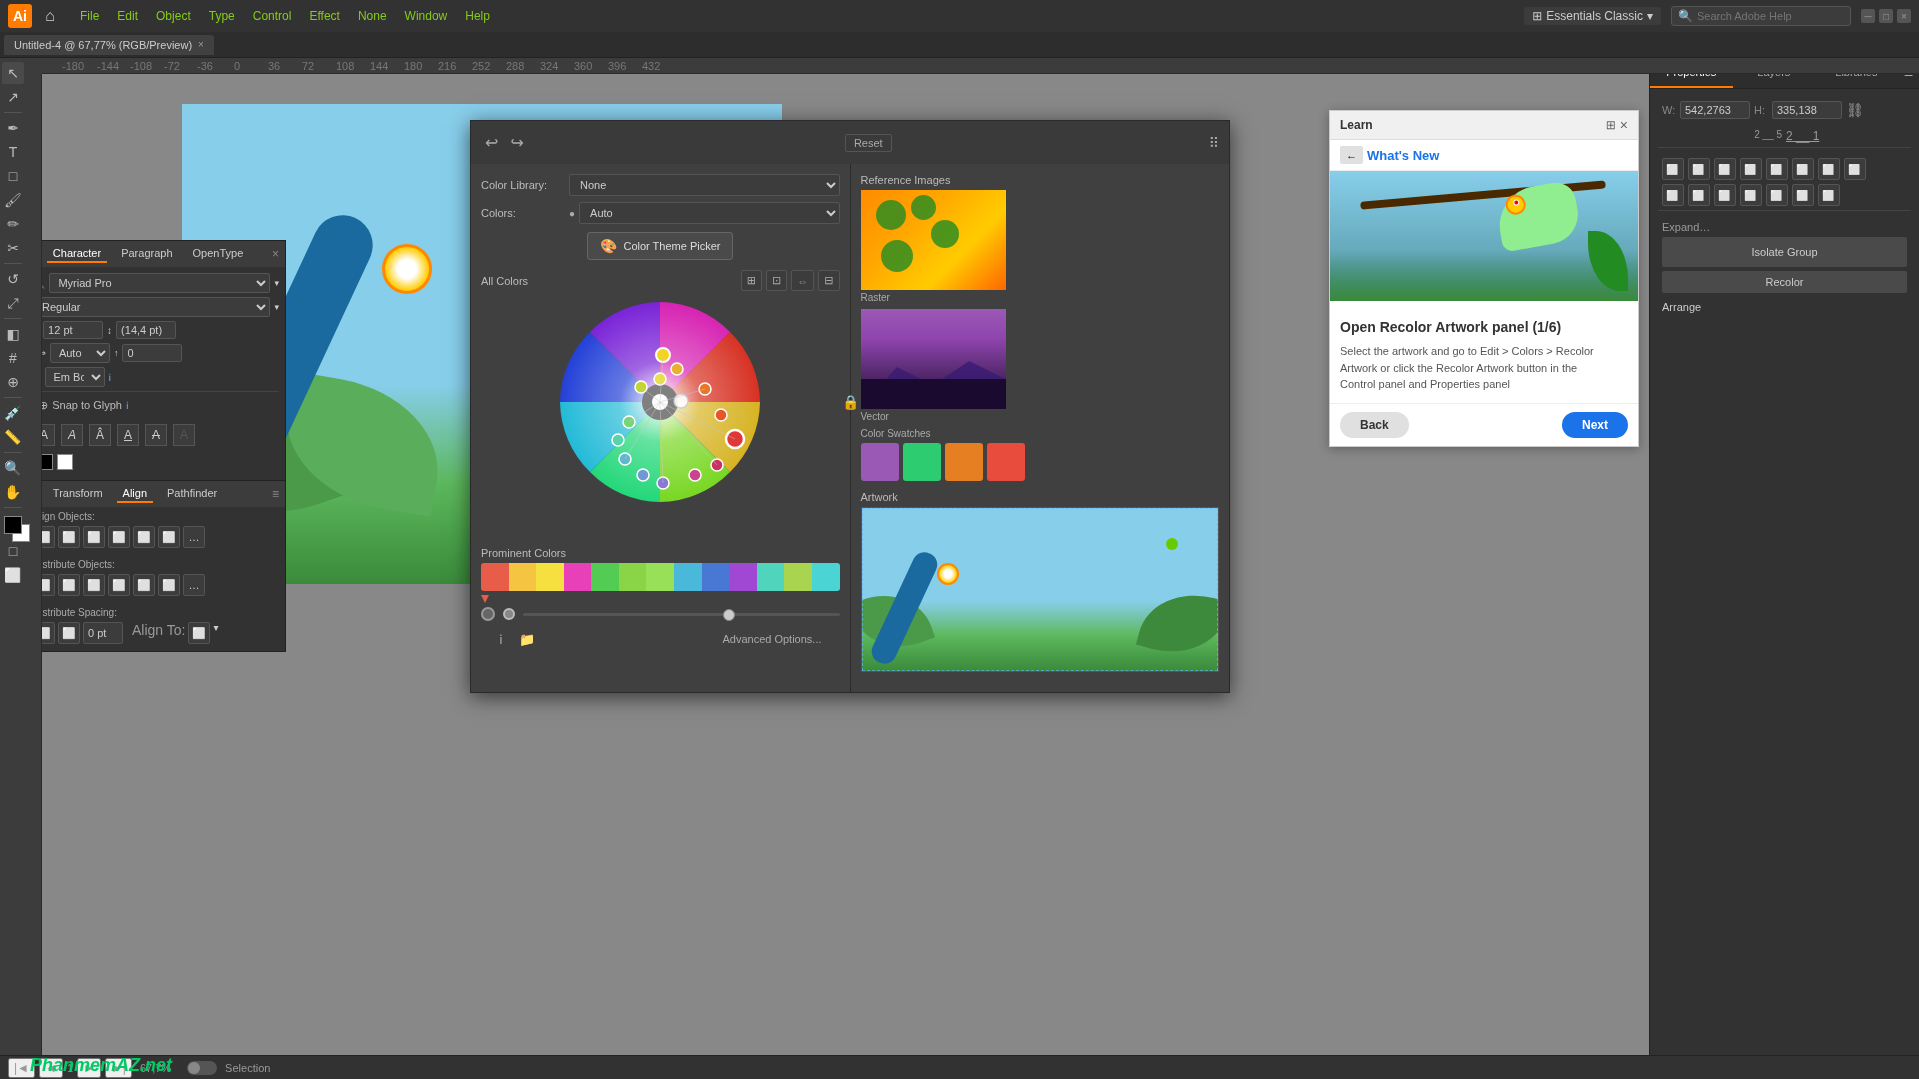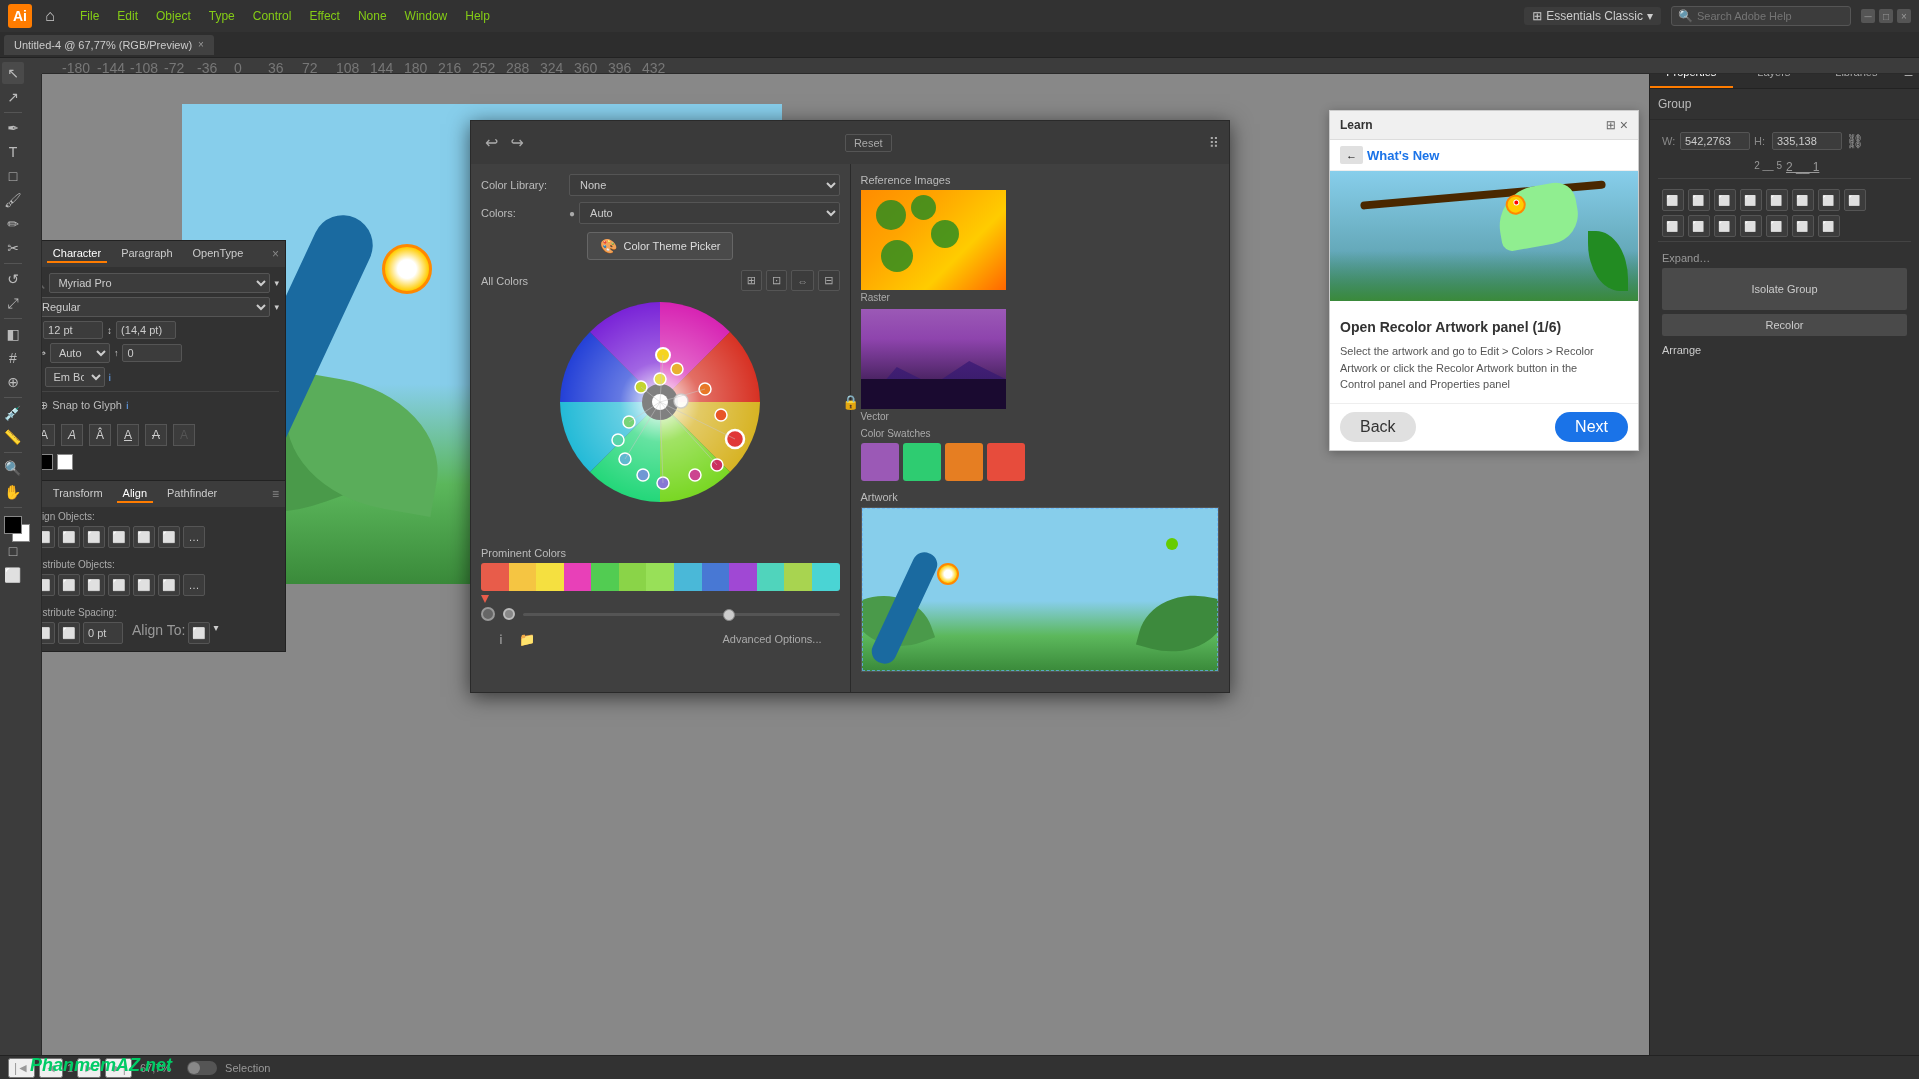--- a/index.html
+++ b/index.html
@@ -96,21 +96,21 @@
     .learn-title { font-size: 12px; color: #333; font-weight: bold; }
     .learn-close { cursor: pointer; color: #666; font-size: 14px; }
     .learn-nav { display: flex; align-items: center; gap: 4px; padding: 6px 10px; border-bottom: 1px solid #eee; }
     .learn-nav-btn { background: #e0e0e0; border: none; border-radius: 2px; padding: 3px 6px; cursor: pointer; font-size: 11px; }
     .learn-section-title { font-size: 13px; font-weight: bold; color: #1a73e8; }
     .learn-content { padding: 10px; }
     .learn-main-title { font-size: 14px; font-weight: bold; color: #333; margin-bottom: 8px; }
     .learn-text { font-size: 11px; color: #555; line-height: 1.5; }
     .learn-image { width: 100%; height: 130px; position: relative; overflow: hidden; margin-bottom: 8px; }
     .learn-actions { display: flex; justify-content: space-between; padding: 8px 10px; border-top: 1px solid #eee; }
-    .learn-btn { padding: 6px 20px; border-radius: 15px; border: none; cursor: pointer; font-size: 16px; font-weight: normal; text-align: center; }
+    .learn-btn { padding: 6px 20px; border-radius: 15px; border: none; cursor: pointer; font-size: 12px; font-weight: bold; text-align: center; }
     .learn-btn-back { background: #e0e0e0; color: #333; }
     .learn-btn-next { background: #1a73e8; color: #fff; }
 
     
     .status-bar { position: absolute; bottom: 0; left: 0; right: 0; height: 24px; background: #323232; border-top: 1px solid #222; display: flex; align-items: center; padding: 0 8px; gap: 8px; font-size: 11px; color: #999; z-index: 100; }
     .status-nav { display: flex; align-items: center; gap: 4px; }
     .status-btn { padding: 1px 4px; cursor: pointer; color: #999; font-size: 12px; }
     .zoom-display { display: flex; align-items: center; gap: 16px; }
     .zoom-toggle { width: 30px; height: 14px; background: #555; border-radius: 7px; position: relative; cursor: pointer; }
     .zoom-thumb { width: 12px; height: 12px; background: #888; border-radius: 50%; position: absolute; top: 1px; left: 1px; }
@@ -118,21 +118,21 @@
     
     .color-indicators { display: flex; flex-direction: column; align-items: center; margin-top: 4px; position: relative; }
     .fg-color { width: 18px; height: 18px; background: #000; border: 1px solid #888; position: relative; z-index: 2; }
     .bg-color { width: 18px; height: 18px; background: #fff; border: 1px solid #888; position: absolute; top: 8px; left: 8px; }
 
     
     .wheel-wrapper { position: relative; width: 210px; height: 210px; }
 
     
     .ruler-content { position: relative; width: 100%; height: 100%; }
-    .ruler-num { position: absolute; font-size: 14px; color: #777; top: 2px; }
+    .ruler-num { position: absolute; font-size: 11px; color: #777; top: 2px; }
 
     
     .group-section { padding: 8px; font-size: 12px; color: #bbb; border-bottom: 1px solid #2a2a2a; }
 
     
     .snap-section { padding: 6px; border-top: 1px solid #444; }
     .snap-label { font-size: 11px; color: #bbb; display: flex; align-items: center; gap: 4px; }
 
     .color-panel-row { display: flex; gap: 4px; padding: 4px; }
 
@@ -623,23 +623,20 @@
 </div>
 
 <div class="right-panel">
   <div class="right-panel-tabs">
     <div class="right-tab active">Properties</div>
     <div class="right-tab">Layers</div>
     <div class="right-tab">Libraries</div>
     <button style="background:none;border:none;color:#aaa;cursor:pointer;padding:0 6px;font-size:16px;">≡</button>
   </div>
 
-  <div class="group-section">
-    <span>Group</span>
-  </div>
 
   <div class="properties-section">
 
     <div style="display:flex;flex-direction:column;gap:4px;padding:4px;border-bottom:1px solid #444;margin-bottom:6px;">
       <div class="prop-row">
         <span style="width:14px;font-size:11px;color:#888;">W:</span>
         <input class="prop-input" value="542,2763" style="">
         <span style="width:14px;font-size:11px;color:#888;">H:</span>
         <input class="prop-input" value="335,138" style="">
         <span style="font-size:14px;cursor:pointer;color:#aaa;">⛓</span>
@@ -669,21 +666,21 @@
         <div style="width:22px;height:22px;background:#3c3c3c;border:1px solid #555;border-radius:2px;cursor:pointer;display:flex;align-items:center;justify-content:center;font-size:10px;">⬜</div>
         <div style="width:22px;height:22px;background:#3c3c3c;border:1px solid #555;border-radius:2px;cursor:pointer;display:flex;align-items:center;justify-content:center;font-size:10px;">⬜</div>
         <div style="width:22px;height:22px;background:#3c3c3c;border:1px solid #555;border-radius:2px;cursor:pointer;display:flex;align-items:center;justify-content:center;font-size:10px;">⬜</div>
       </div>
     </div>
 
     <div style="padding:4px;display:flex;flex-direction:column;gap:4px;">
       <div style="display:flex;gap:4px;">
         <span style="font-size:11px;color:#999;margin-right:4px;">Expand…</span>
       </div>
-      <button style="padding:15px;background:#4a4a4a;border:none;border-radius:2px;color:#ccc;font-size:11px;cursor:pointer;width:100%;text-align:center;">Isolate Group</button>
+      <button style="padding:9px;background:#4a4a4a;border:none;border-radius:2px;color:#ccc;font-size:11px;cursor:pointer;width:100%;text-align:center;">Isolate Group</button>
       <button style="padding:5px;background:#4a4a4a;border:none;border-radius:2px;color:#ccc;font-size:11px;cursor:pointer;width:100%;text-align:center;">Recolor</button>
       <div style="font-size:11px;color:#ccc;padding:4px 0;">Arrange</div>
     </div>
   </div>
 </div>
 
 <div class="status-bar">
   <div class="status-nav">
     <button class="status-btn">|◄</button>
     <button class="status-btn">◄</button>

